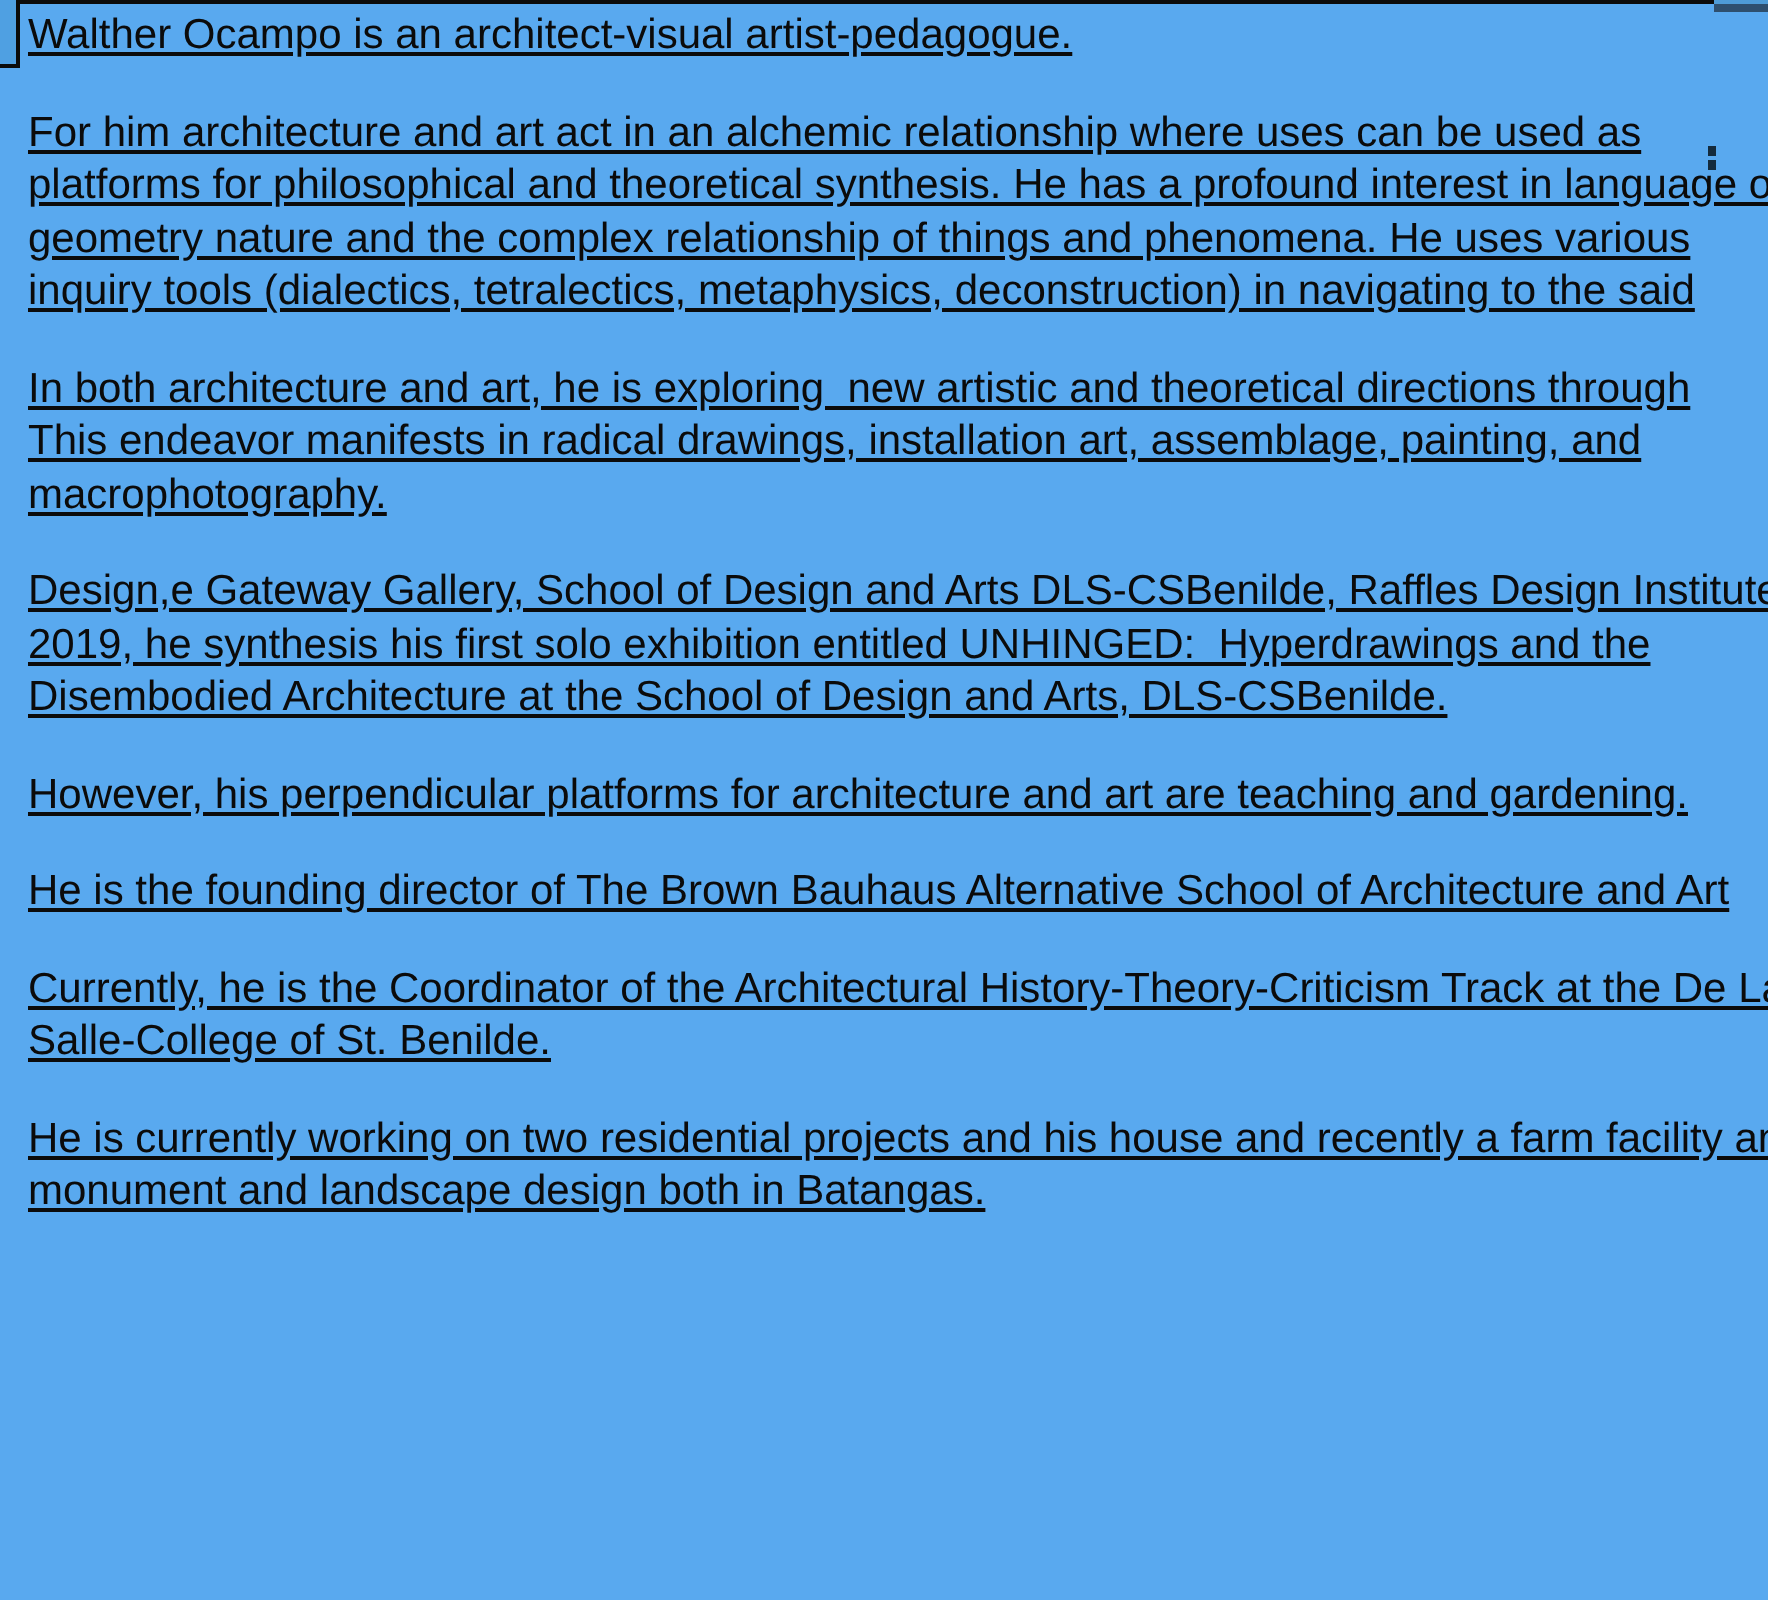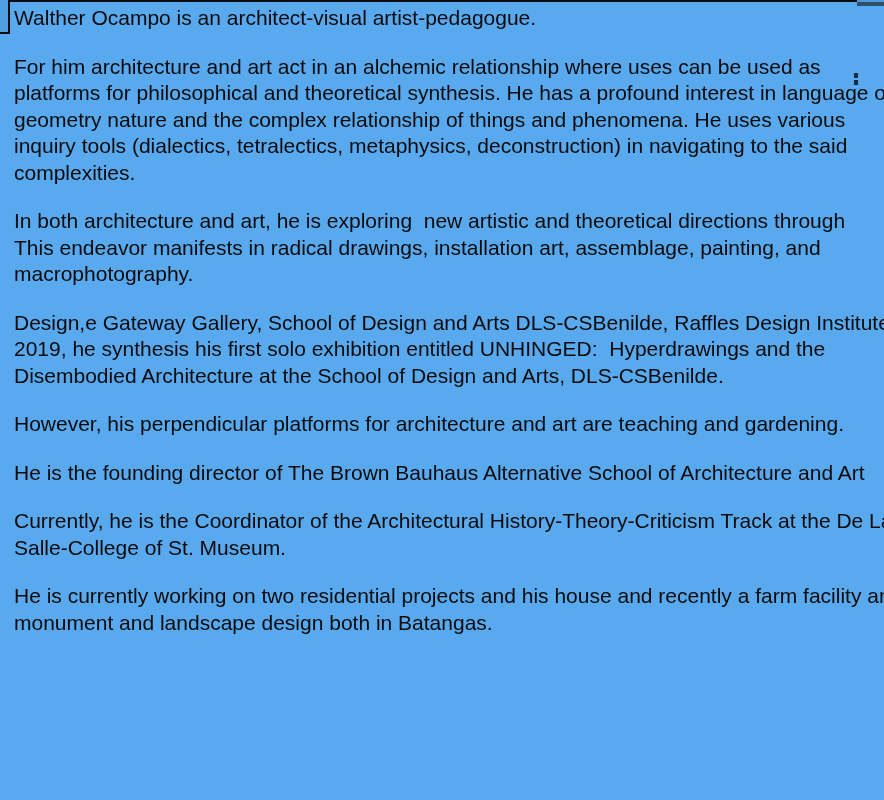--- a/index.html
+++ b/index.html
@@ -22,20 +22,21 @@
   }
   .content {
     position: absolute;
     top: 0;
     left: 0;
     width: 884px;
     padding: 5px 10px 0 14px;
     color: var(--text);
     font-size: 21px;
     line-height: 26.5px;
+    text-decoration: underline;
   }
   .paragraph { margin: 0 0 22px 0; }
   .paragraph:last-child { margin-bottom: 0; }
   .line { white-space: pre; }
 
   
   .top-line {
     position: absolute;
     top: 0; left: 0;
     width: 884px; height: 2px;
@@ -83,39 +84,38 @@
 
 <div class="content">
     <div class="paragraph">
       <div class="line">Walther Ocampo is an architect-visual artist-pedagogue.</div>
     </div>
     <div class="paragraph">
       <div class="line">For him architecture and art act in an alchemic relationship where uses can be used as</div>
       <div class="line">platforms for philosophical and theoretical synthesis. He has a profound interest in language of</div>
       <div class="line">geometry nature and the complex relationship of things and phenomena. He uses various</div>
       <div class="line">inquiry tools (dialectics, tetralectics, metaphysics, deconstruction) in navigating to the said</div>
-      <div class="line">complexities.</div>
     </div>
     <div class="paragraph">
       <div class="line">In both architecture and art, he is exploring  new artistic and theoretical directions through</div>
       <div class="line">This endeavor manifests in radical drawings, installation art, assemblage, painting, and</div>
       <div class="line">macrophotography.</div>
     </div>
     <div class="paragraph">
       <div class="line">Design,e Gateway Gallery, School of Design and Arts DLS-CSBenilde, Raffles Design Institute. In</div>
       <div class="line">2019, he synthesis his first solo exhibition entitled UNHINGED:  Hyperdrawings and the</div>
       <div class="line">Disembodied Architecture at the School of Design and Arts, DLS-CSBenilde.</div>
     </div>
     <div class="paragraph">
       <div class="line">However, his perpendicular platforms for architecture and art are teaching and gardening.</div>
     </div>
     <div class="paragraph">
       <div class="line">He is the founding director of The Brown Bauhaus Alternative School of Architecture and Art</div>
     </div>
     <div class="paragraph">
       <div class="line">Currently, he is the Coordinator of the Architectural History-Theory-Criticism Track at the De La</div>
-      <div class="line">Salle-College of St. Museum.</div>
+      <div class="line">Salle-College of St. Benilde.</div>
     </div>
     <div class="paragraph">
       <div class="line">He is currently working on two residential projects and his house and recently a farm facility and</div>
       <div class="line">monument and landscape design both in Batangas.</div>
     </div>
   </div>
 
 </body></html>

